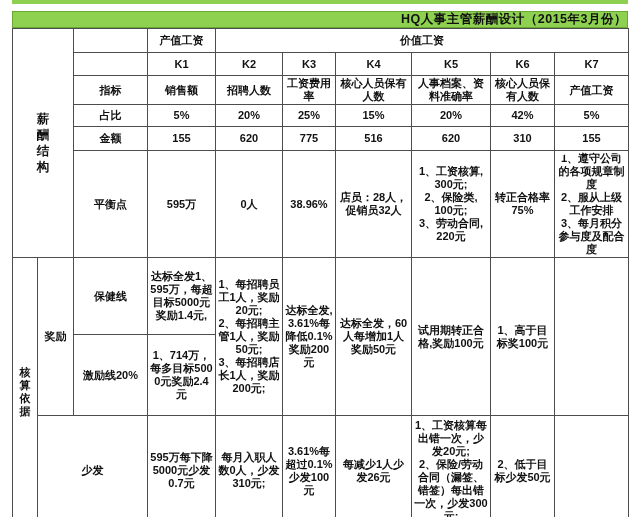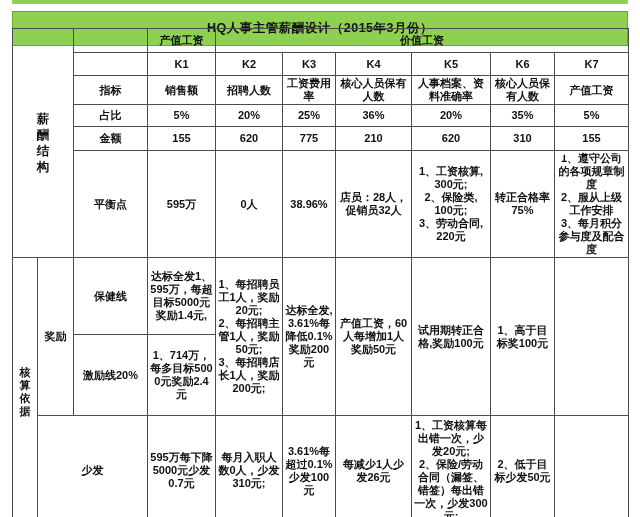--- a/index.html
+++ b/index.html
@@ -1,20 +1,20 @@
 <!DOCTYPE html>
 <html><head>
 <meta charset="utf-8">
 <style>
   html,body{margin:0;padding:0;background:#ffffff;}
   .page{position:relative;width:640px;height:517px;background:#ffffff;overflow:hidden;
         font-family:"Liberation Sans","DejaVu Sans",sans-serif;font-weight:700;color:#111;}
   .top-strip{position:absolute;left:12px;top:0;width:616px;height:4px;}
-  .title-bar{position:absolute;left:12px;top:11px;width:616px;height:35px;
-             display:flex;align-items:center;justify-content:center;
+  .title-bar{position:absolute;left:12px;top:11px;width:616px;height:17px;
+             display:flex;align-items:center;justify-content:flex-end;
              font-size:12.5px;letter-spacing:.5px;border:1px solid #6aa832;box-sizing:border-box;}
   table.salary{position:absolute;left:12px;top:28px;border-collapse:collapse;table-layout:fixed;
                width:616px;}
   table.salary td{border:1px solid #4d4d4d;text-align:center;vertical-align:middle;
                   font-size:11px;line-height:13px;padding:1px 2px;box-sizing:border-box;
                   white-space:pre-line;word-break:break-all;overflow:hidden;}
   table.salary{border:1px solid #8c8c8c;}
   td.khead{font-size:11.5px;}
   td.wage-head{font-size:12px;}
   .vtext{width:14px;margin:0 auto;word-break:break-all;line-height:16px;font-size:12.5px;}
@@ -76,32 +76,32 @@
       <td>人事档案、资料准确率</td>
       <td>核心人员保有人数</td>
       <td>产值工资</td>
     </tr>
 
     <tr style="height:22px">
       <td>占比</td>
       <td>5%</td>
       <td>20%</td>
       <td>25%</td>
-      <td>36%</td>
+      <td>15%</td>
       <td>20%</td>
-      <td>35%</td>
+      <td>42%</td>
       <td>5%</td>
     </tr>
 
     <tr style="height:24px">
       <td>金额</td>
       <td>155</td>
       <td>620</td>
       <td>775</td>
-      <td>210</td>
+      <td>516</td>
       <td>620</td>
       <td>310</td>
       <td>155</td>
     </tr>
 
     <tr style="height:87px">
       <td>平衡点</td>
       <td>595万</td>
       <td>0人</td>
       <td>38.96%</td>
@@ -120,21 +120,21 @@
 
     <tr style="height:77px">
       <td rowspan="3" class="dense">核算依据</td>
       <td rowspan="2">奖励</td>
       <td>保健线</td>
       <td class="dense">达标全发1、595万，每超目标5000元奖励1.4元,</td>
       <td rowspan="2" class="dense">1、每招聘员工1人，奖励20元;
 2、每招聘主管1人，奖励50元;
 3、每招聘店长1人，奖励200元;</td>
       <td rowspan="2" class="dense">达标全发,3.61%每降低0.1%奖励200元</td>
-      <td rowspan="2" class="dense">产值工资，60人每增加1人奖励50元</td>
+      <td rowspan="2" class="dense">达标全发，60人每增加1人奖励50元</td>
       <td rowspan="2" class="dense">试用期转正合格,奖励100元</td>
       <td rowspan="2" class="dense">1、高于目标奖100元</td>
       <td rowspan="2"></td>
     </tr>
 
     <tr style="height:81px">
       <td>激励线20%</td>
       <td class="dense">1、714万，每多目标5000元奖励2.4元</td>
     </tr>
 

